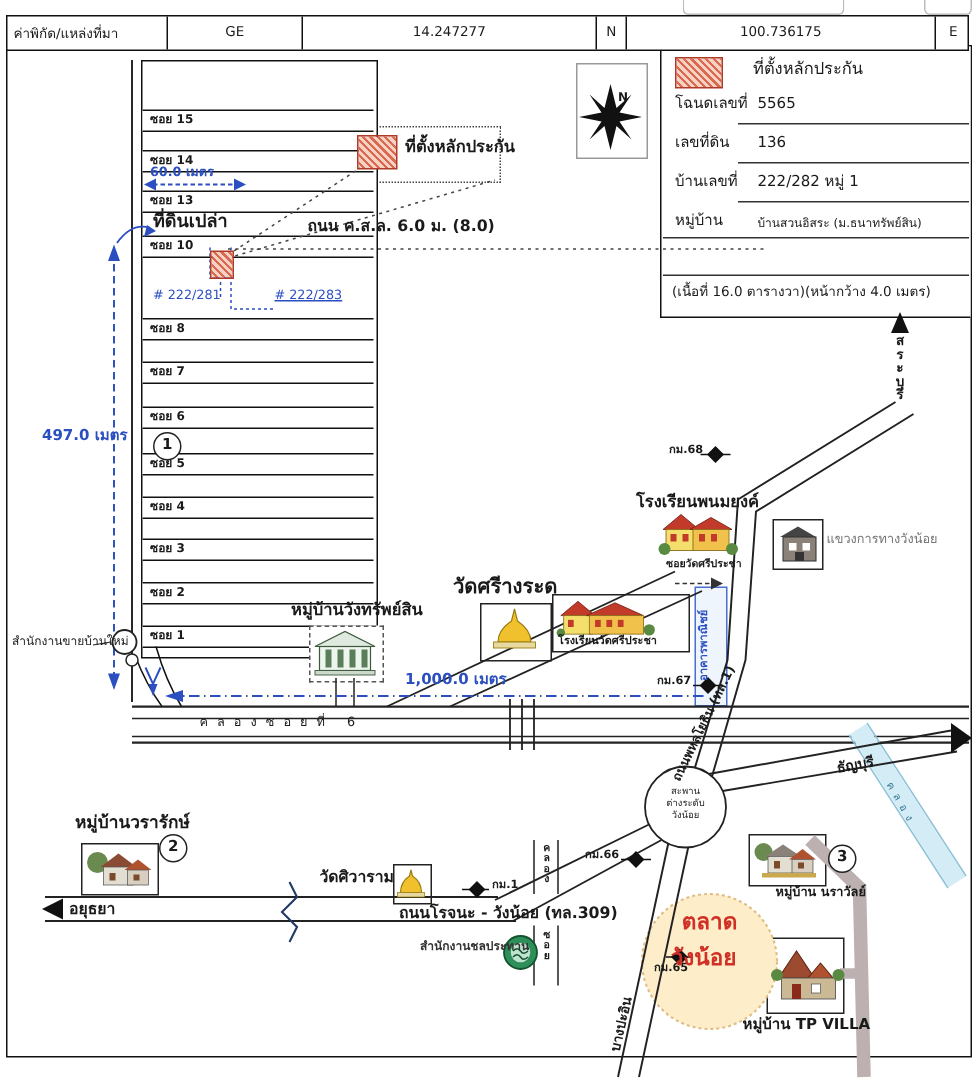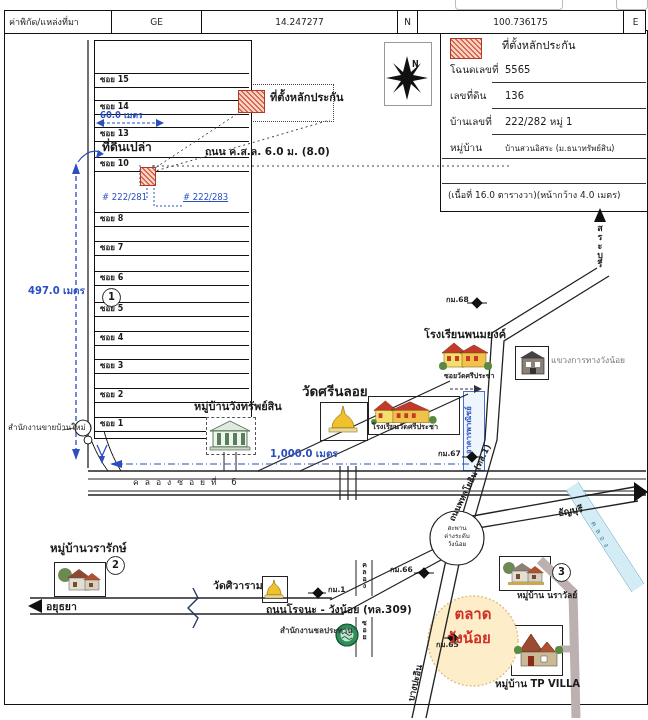--- a/index.html
+++ b/index.html
@@ -332,21 +332,21 @@
   <div class="lbl blue b" style="left:28px;top:285px;font-size:10px;">497.0 เมตร</div>
   <div class="circ" style="left:102px;top:288px;">1</div>
   <div class="lbl blue b" style="left:270px;top:448px;font-size:10px;">1,000.0 เมตร</div>
 
   <div class="lbl" style="left:8px;top:423px;font-size:8px;">สำนักงานขายบ้านใหม่</div>
   <div class="lbl b" style="left:194px;top:401px;font-size:11px;">หมู่บ้านวังทรัพย์สิน</div>
   <div class="lbl" style="left:133px;top:478px;font-size:8.5px;font-weight:normal;letter-spacing:6px;">คลองซอยที่ 6</div>
 
   <div class="lbl b" style="left:424px;top:329px;font-size:11px;">โรงเรียนพนมยงค์</div>
   <div class="lbl b" style="left:444px;top:372px;font-size:7px;">ซอยวัดศรีประชา</div>
-  <div class="lbl b" style="left:302px;top:384px;font-size:13.5px;">วัดศรีนลอย</div>
+  <div class="lbl b" style="left:302px;top:384px;font-size:13.5px;">วัดศรีางระด</div>
   <div class="lbl b" style="left:372px;top:423px;font-size:7.3px;">โรงเรียนวัดศรีประชา</div>
   <div class="lbl" style="left:551px;top:356px;font-size:8.5px;color:#777;">แขวงการทางวังน้อย</div>
 
   <div class="lbl blue b vstack v-split" style="left:465px;top:394px;width:16px;font-size:7.5px;writing-mode:vertical-rl;transform:rotate(180deg);height:72px;text-align:center;">อาคารพาณิชย์</div>
 
   <div class="lbl b vstack v-split2" style="left:592px;top:224px;width:16px;font-size:9px;">
       <div>ส</div>
       <div>ร</div>
       <div>ะ</div>
       <div>บุ</div>

